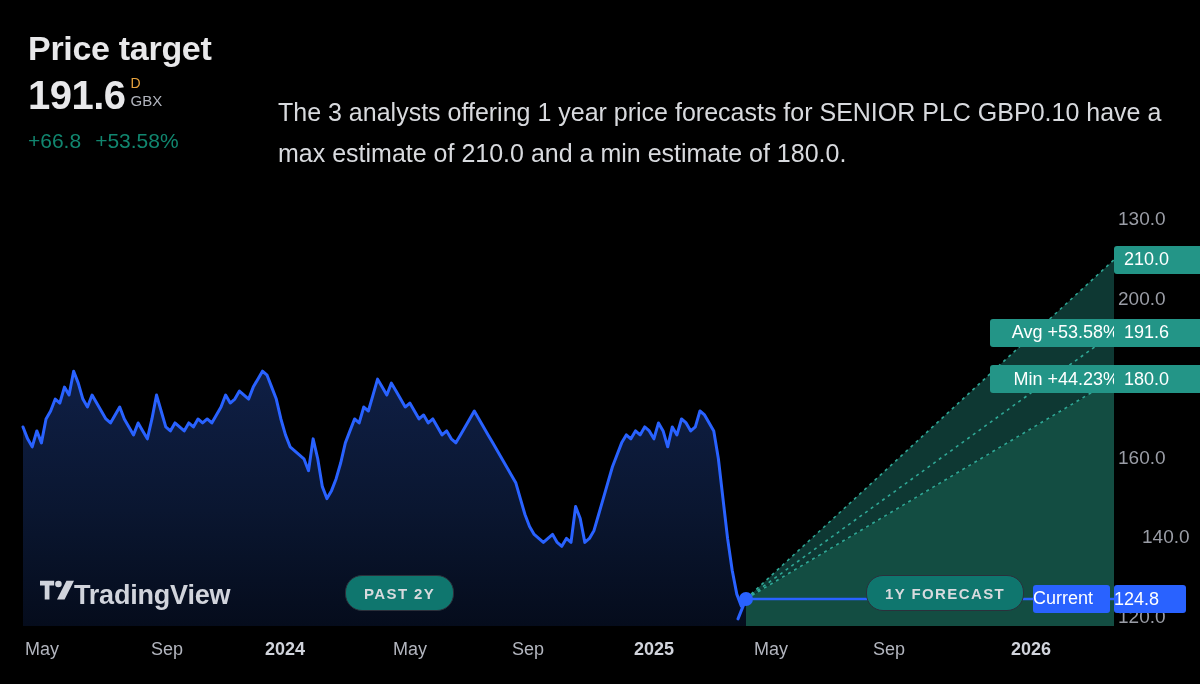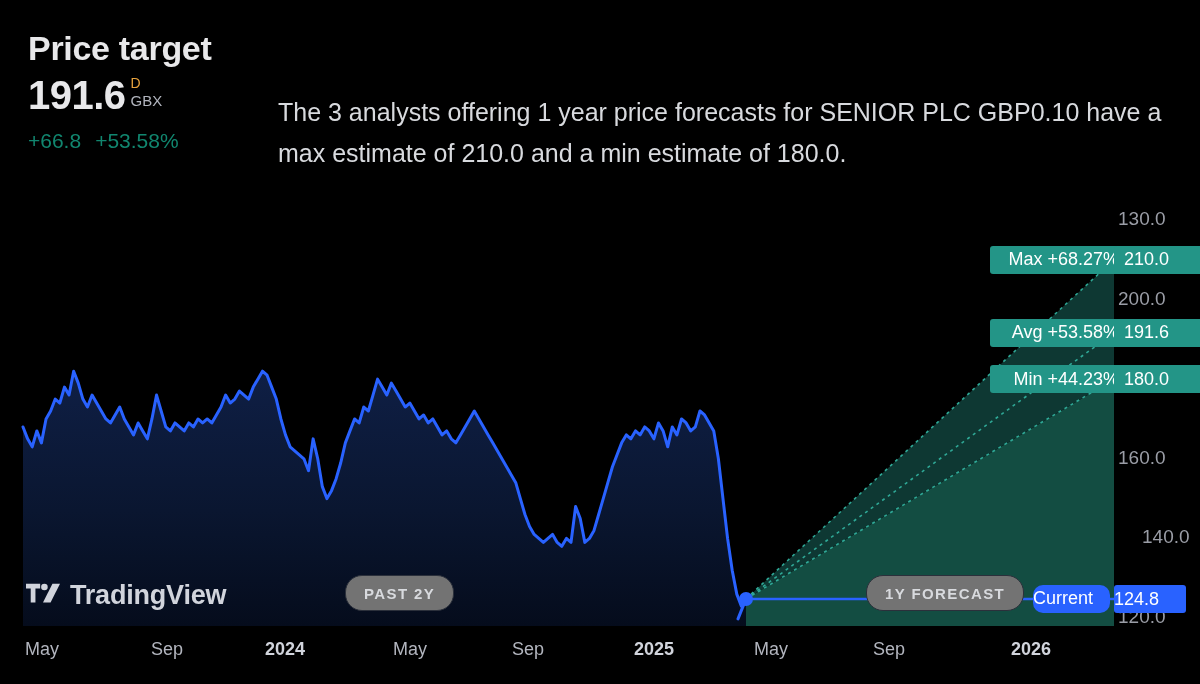--- a/index.html
+++ b/index.html
@@ -74,36 +74,36 @@
     font-size: 18px; color: #ffffff; white-space: nowrap;
   }
   .badge-left {
     justify-content: flex-end; padding-right: 9px; padding-left: 9px;
     background: #239587;
   }
   .badge-val {
     justify-content: flex-start; padding-left: 10px; padding-right: 10px;
     background: #239587;
   }
-  .badge-cur-left { background: #2962ff; border-radius: 10px; }
+  .badge-cur-left { background: #2962ff; }
   .badge-cur-val  { background: #2962ff; }
 
   
   .pill {
     position: absolute; display: flex; align-items: center; justify-content: center;
     height: 34px; border-radius: 17px;
-    background: #737373; border: 1px solid #2b303b;
+    background: #0f766e; border: 1px solid #2b303b;
     font-size: 15px; font-weight: bold; letter-spacing: 1.4px;
     color: #d8dade; padding: 0 18px; white-space: nowrap;
   }
 
   
   .tv-logo {
-    position: absolute; left: 26px; top: 580px;
-    display: flex; align-items: flex-end; gap: 10px;
+    position: absolute; left: 40px; top: 580px;
+    display: flex; align-items: flex-start; 
   }
   .tv-logo-text {
     font-size: 27px; font-weight: bold; color: #d1d4dc; letter-spacing: -0.2px;
   }
 
   
   .x-labels { position: absolute; left: 0; top: 630px; width: 1200px; height: 40px; }
   .x-tick {
     position: absolute; top: 0; font-size: 18px; color: #b2b5be;
     transform: translateX(-50%); white-space: nowrap; margin-top: 9px;
@@ -164,21 +164,20 @@
   </div>
 
   <div class="y-labels">
     <div class="y-tick" style="top: 11.8889px;">130.0</div>
     <div class="y-tick" style="top: 91.5185px;">200.0</div>
     <div class="y-tick" style="top: 250.778px;">160.0</div>
     <div class="y-tick" style="top: 330.407px; margin-left: 24px;">140.0</div>
     <div class="y-tick" style="top: 410.037px;">120.0</div>
   </div>
 
-  <div class="badge badge-left" style="left: 990px; top: 245.704px; width: 120px;">Max +68.27%</div>
   <div class="badge badge-val" style="left: 1114px; top: 245.704px; width: 72px;">210.0</div>
 
   <div class="badge badge-left" style="left: 990px; top: 318.963px; width: 120px;">Avg +53.58%</div>
   <div class="badge badge-val" style="left: 1114px; top: 318.963px; width: 72px;">191.6</div>
 
   <div class="badge badge-left" style="left: 990px; top: 365.148px; width: 120px;">Min +44.23%</div>
   <div class="badge badge-val" style="left: 1114px; top: 365.148px; width: 72px;">180.0</div>
 
   <div class="badge badge-cur-left" style="left: 1033px; top: 584.926px; width: 77px;">Current</div>
   <div class="badge badge-cur-val" style="left: 1114px; top: 585px; width: 72px;">124.8</div>

